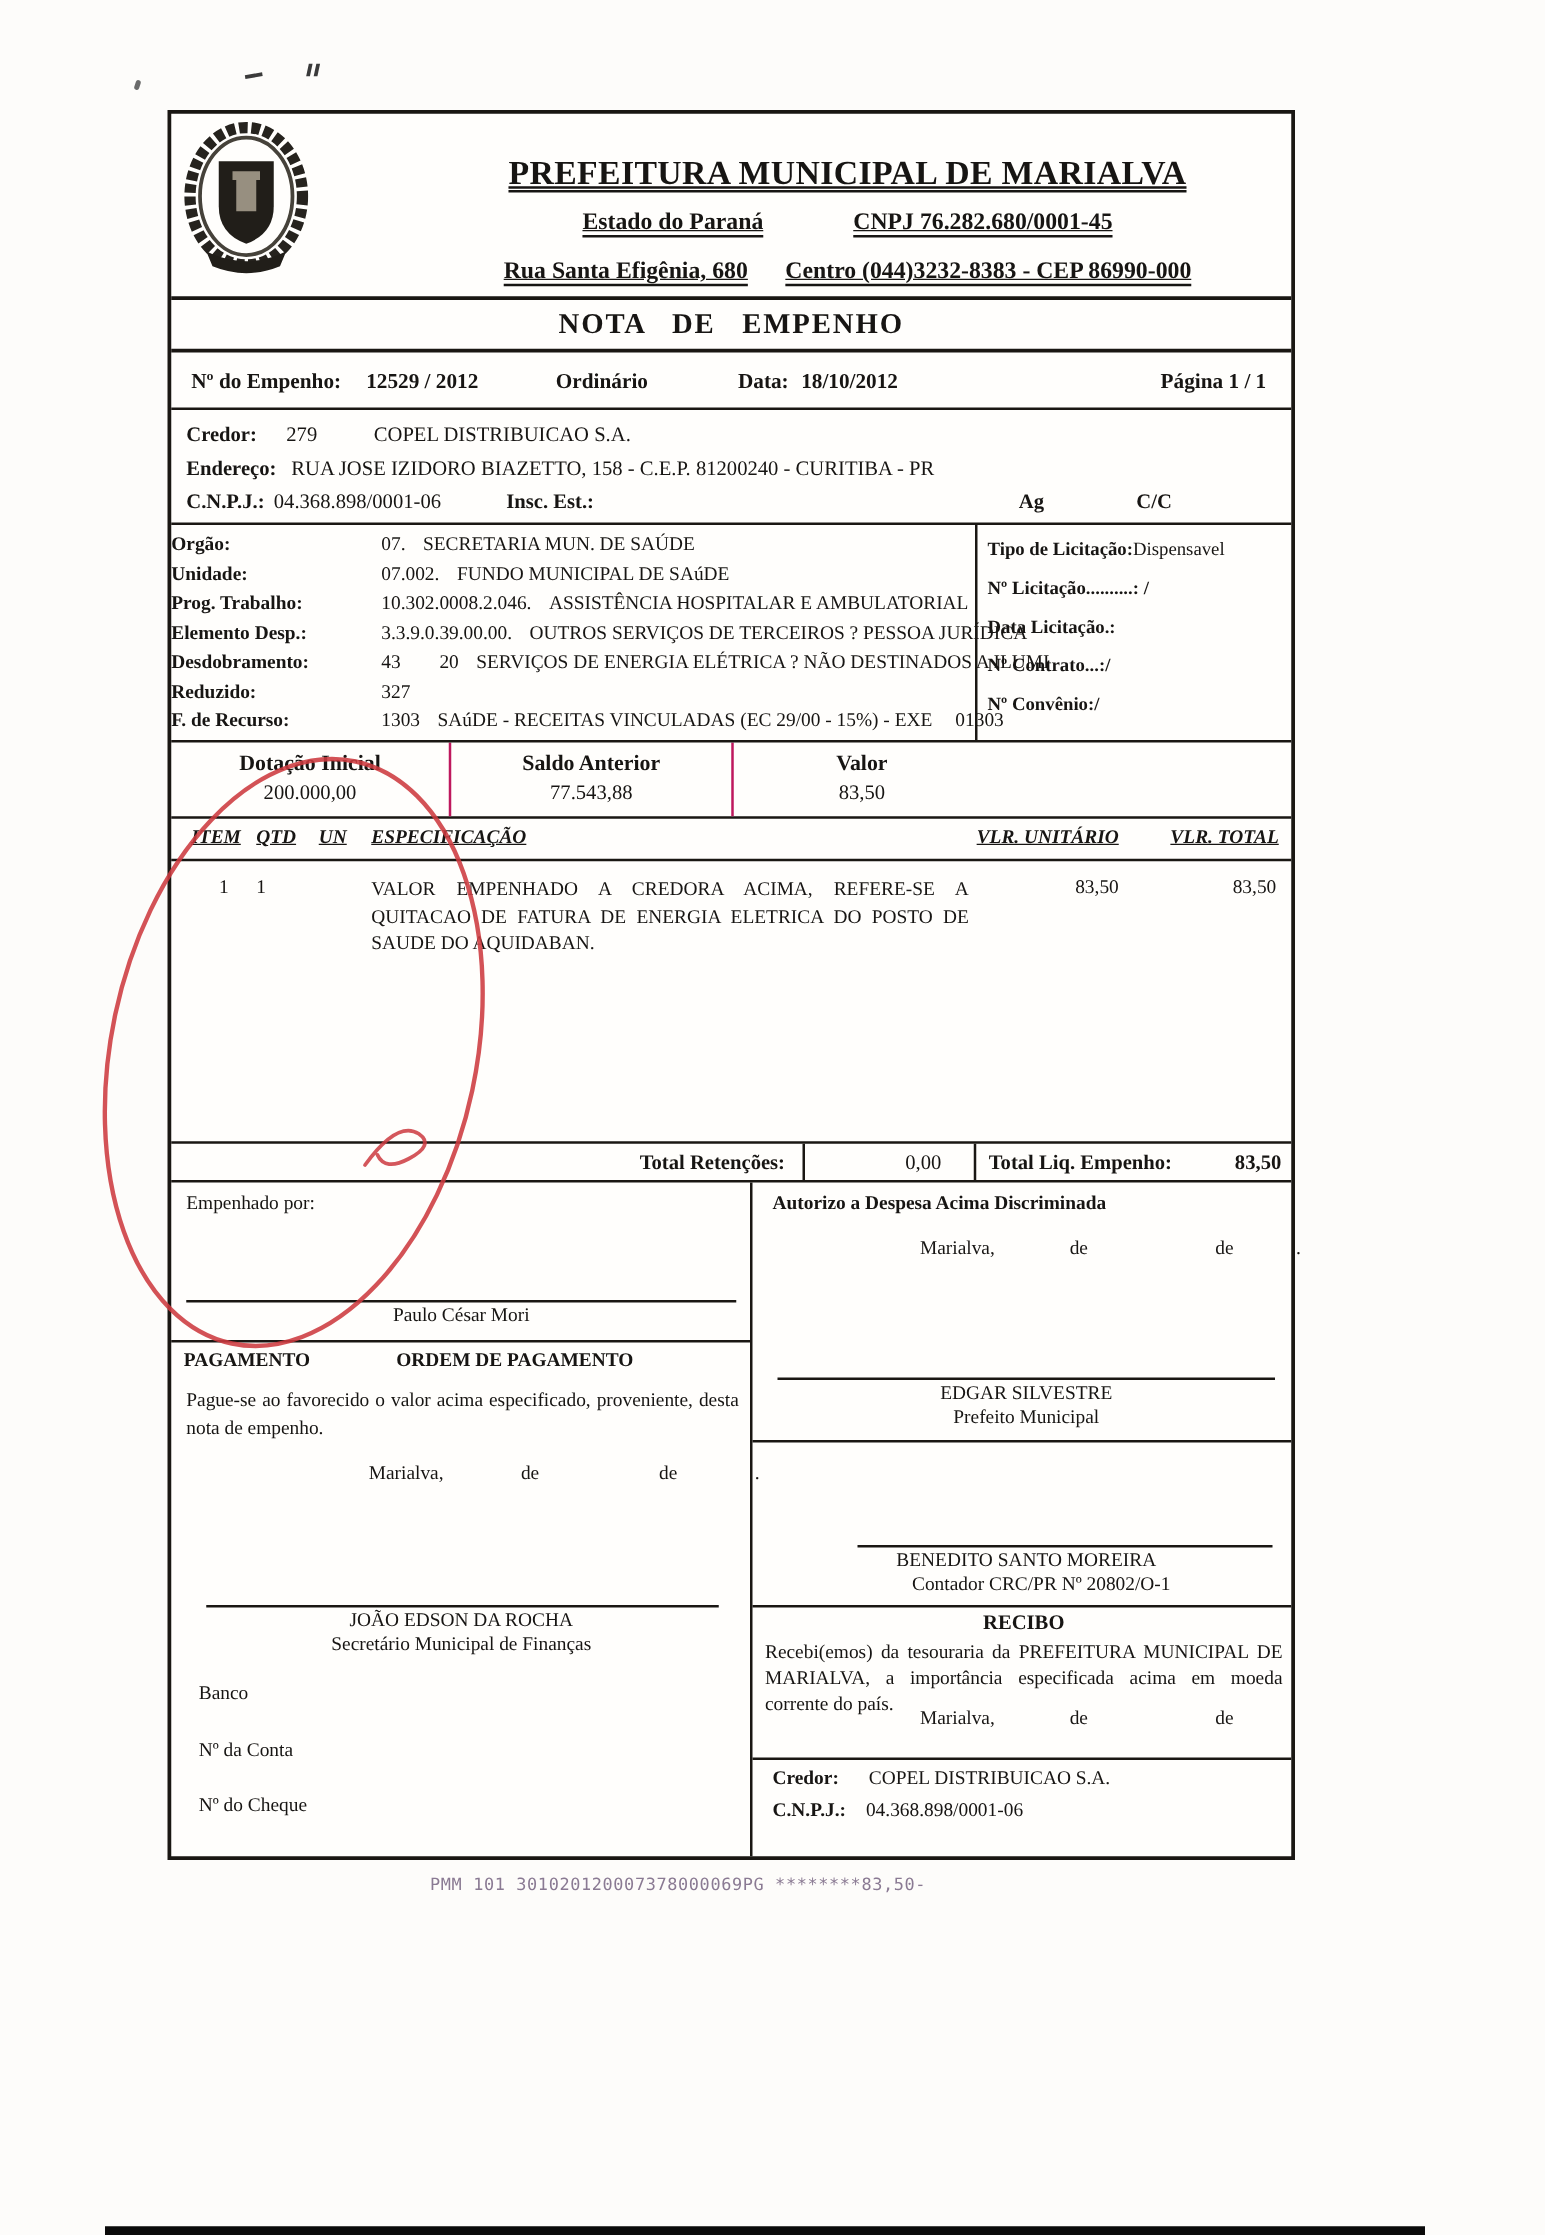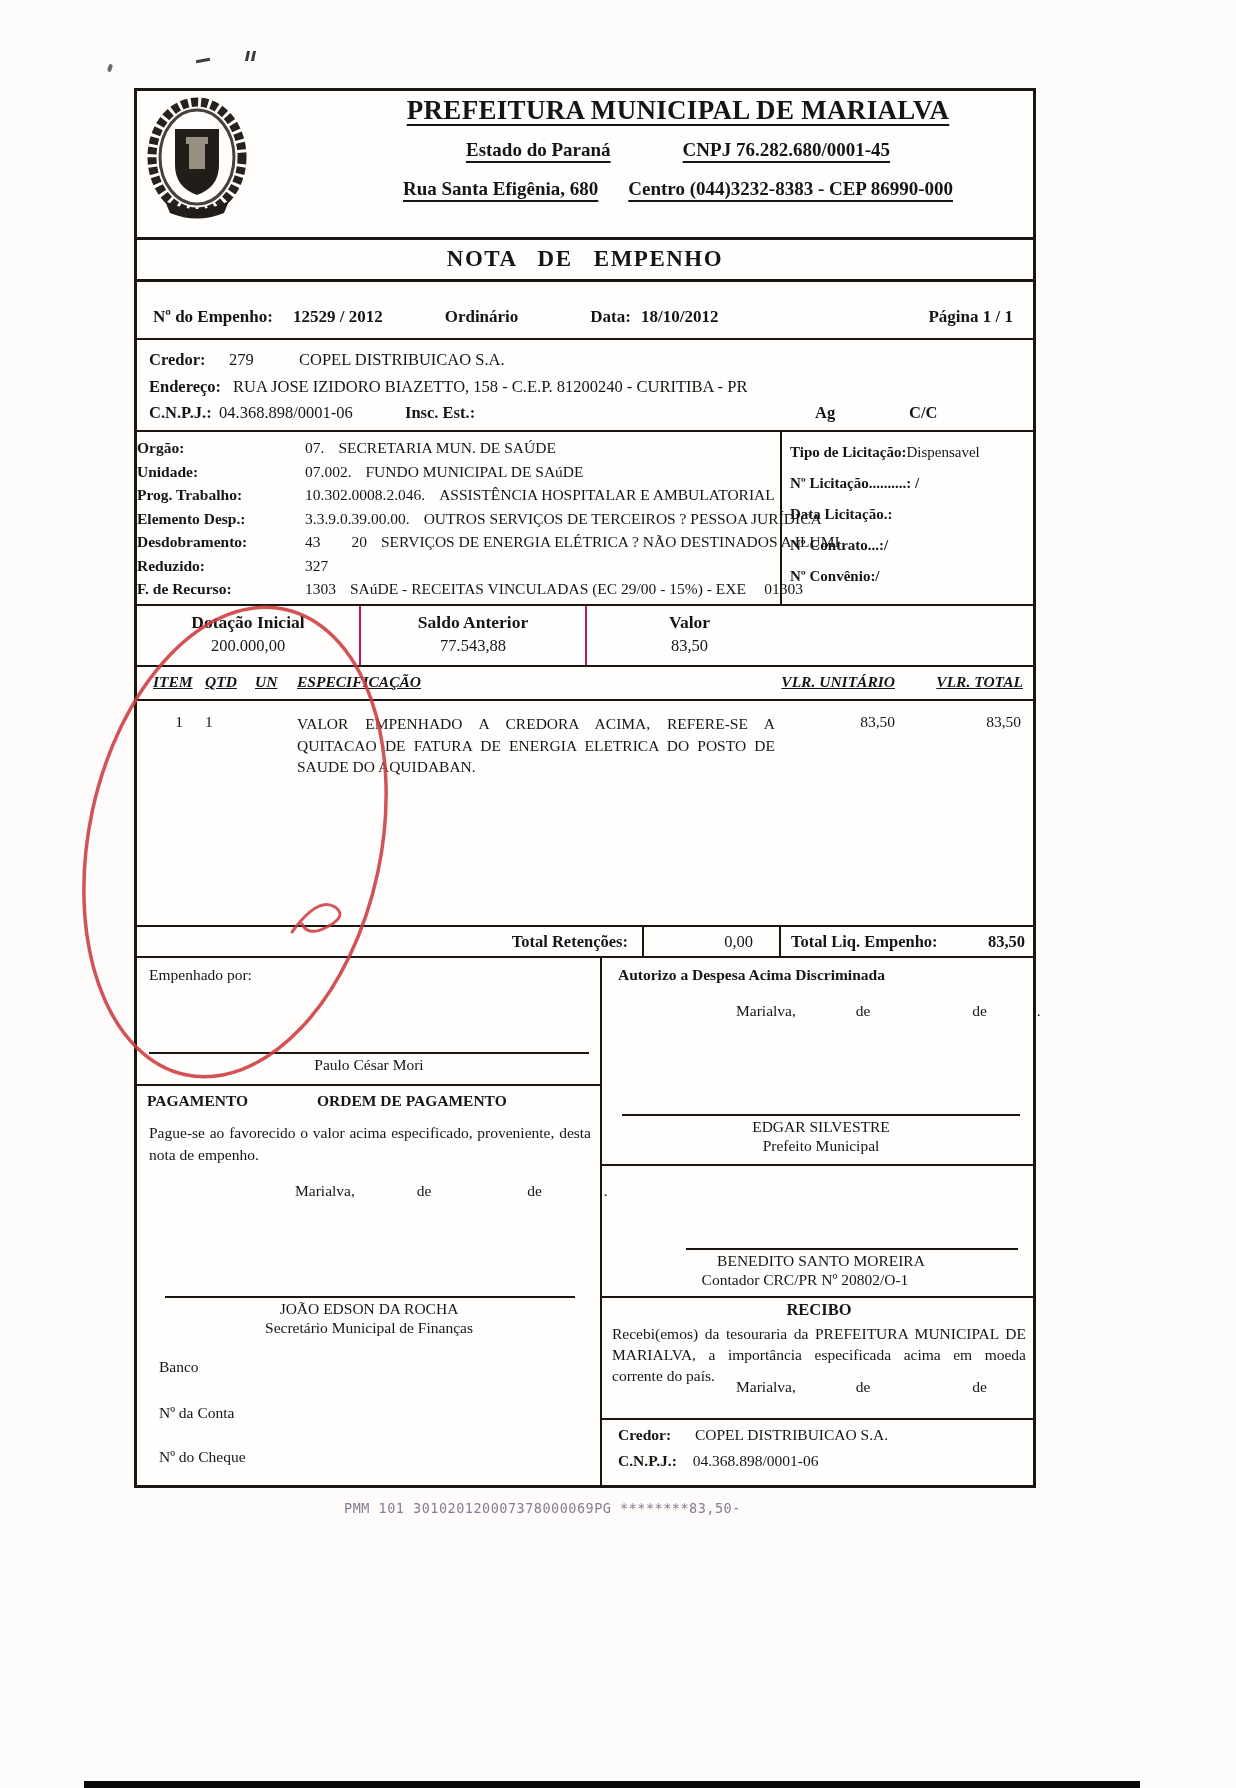--- a/index.html
+++ b/index.html
@@ -12,30 +12,30 @@
   .u{text-decoration:underline;text-underline-offset:5px;text-decoration-thickness:2px;}
   .center{text-align:center;}
   .just{text-align:justify;}
   .sabs{position:absolute;white-space:nowrap;}
   .wrap{white-space:normal;}
   .thin-line{position:absolute;border-top:2px solid #1a1713;height:0;}
   .divider{position:absolute;left:0;right:0;border-top:2px solid #1a1713;height:0;}
   
   .header{position:relative;height:146px;flex:none;}
   .crest{position:absolute;left:10px;top:6px;}
-  .hlines{position:absolute;left:190px;right:4px;top:4px;}
+  .hlines{position:absolute;left:190px;right:4px;top:32px;text-decoration:underline;}
   .h-title{font-size:27px;font-weight:bold;text-align:center;letter-spacing:.3px;}
   .h-line2,.h-line3{display:flex;justify-content:center;font-size:19px;font-weight:bold;}
   .h-line2{margin-top:13px;gap:72px;}
   .h-line3{margin-top:17px;gap:30px;}
   .titlebar{flex:none;border-top:3px solid #1a1713;border-bottom:3px solid #1a1713;text-align:center;font-size:23px;font-weight:bold;letter-spacing:1.5px;word-spacing:14px;padding:6px 0 7px;}
   
   .emp-row{flex:none;display:flex;align-items:baseline;font-size:17px;font-weight:bold;padding:13px 16px 11px;border-bottom:2px solid #1a1713;}
   .emp-num{margin-left:20px;}
-  .emp-tipo{margin-left:62px;margin-top:12px;}
+  .emp-tipo{margin-left:62px;}
   .emp-dlabel{margin-left:72px;}
   .emp-date{margin-left:10px;}
   .emp-pag{margin-left:auto;margin-right:4px;}
   
   .credor{flex:none;position:relative;height:92px;border-bottom:2px solid #1a1713;font-size:16.5px;}
   
   .orcamento{flex:none;position:relative;height:174px;border-bottom:2px solid #1a1713;}
   .o-left{position:absolute;left:0;top:7px;width:674px;font-size:15.5px;}
   .o-row{display:flex;align-items:baseline;height:23.5px;}
   .o-label{width:158px;flex:none;font-weight:bold;}
@@ -285,21 +285,21 @@
           <span style="margin-left:56px;">de</span>
           <span style="margin-left:98px;">de</span>
           <span style="margin-left:46px;">.</span>
         </div>
         <div class="thin-line" style="left:20px;top:156px;width:398px;"></div>
         <div class="sabs center" style="left:20px;top:160px;width:398px;">EDGAR SILVESTRE</div>
         <div class="sabs center" style="left:20px;top:179px;width:398px;">Prefeito Municipal</div>
         <div class="divider" style="top:206px;"></div>
         <div class="thin-line" style="left:84px;top:290px;width:332px;"></div>
         <div class="sabs center" style="left:20px;top:294px;width:398px;">BENEDITO SANTO MOREIRA</div>
-        <div class="sabs center" style="left:4px;top:313px;width:398px;">Contador CRC/PR Nº 20802/O-1</div>
+        <div class="sabs center" style="left:32px;top:313px;width:398px;">Contador CRC/PR Nº 20802/O-1</div>
         <div class="divider" style="top:338px;"></div>
         <div class="sabs center b" style="left:12px;top:342px;width:410px;font-size:16.5px;">RECIBO</div>
         <div class="sabs wrap just" style="left:10px;top:366px;width:414px;line-height:1.35;">Recebi(emos) da tesouraria da PREFEITURA MUNICIPAL DE MARIALVA, a importância especificada acima em moeda corrente do país.</div>
         <div class="sabs" style="left:134px;top:420px;">
           <span>Marialva,</span>
           <span style="margin-left:56px;">de</span>
           <span style="margin-left:98px;">de</span>
         </div>
         <div class="divider" style="top:460px;"></div>
         <div class="sabs" style="left:16px;top:468px;">

